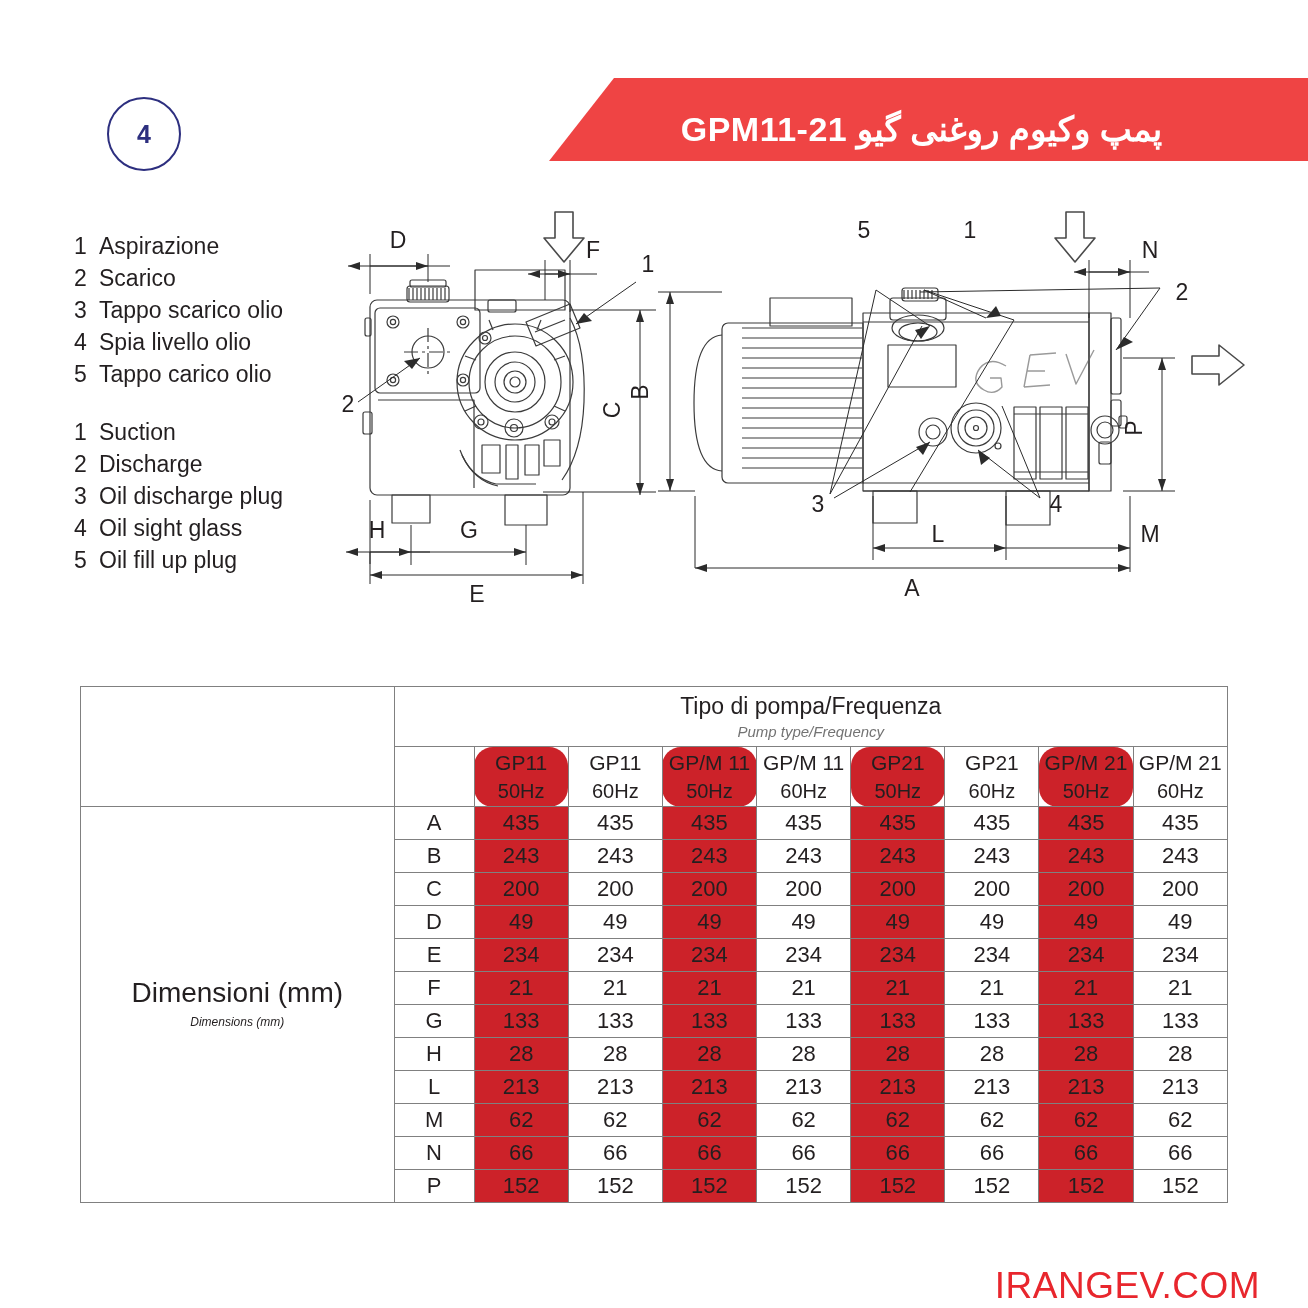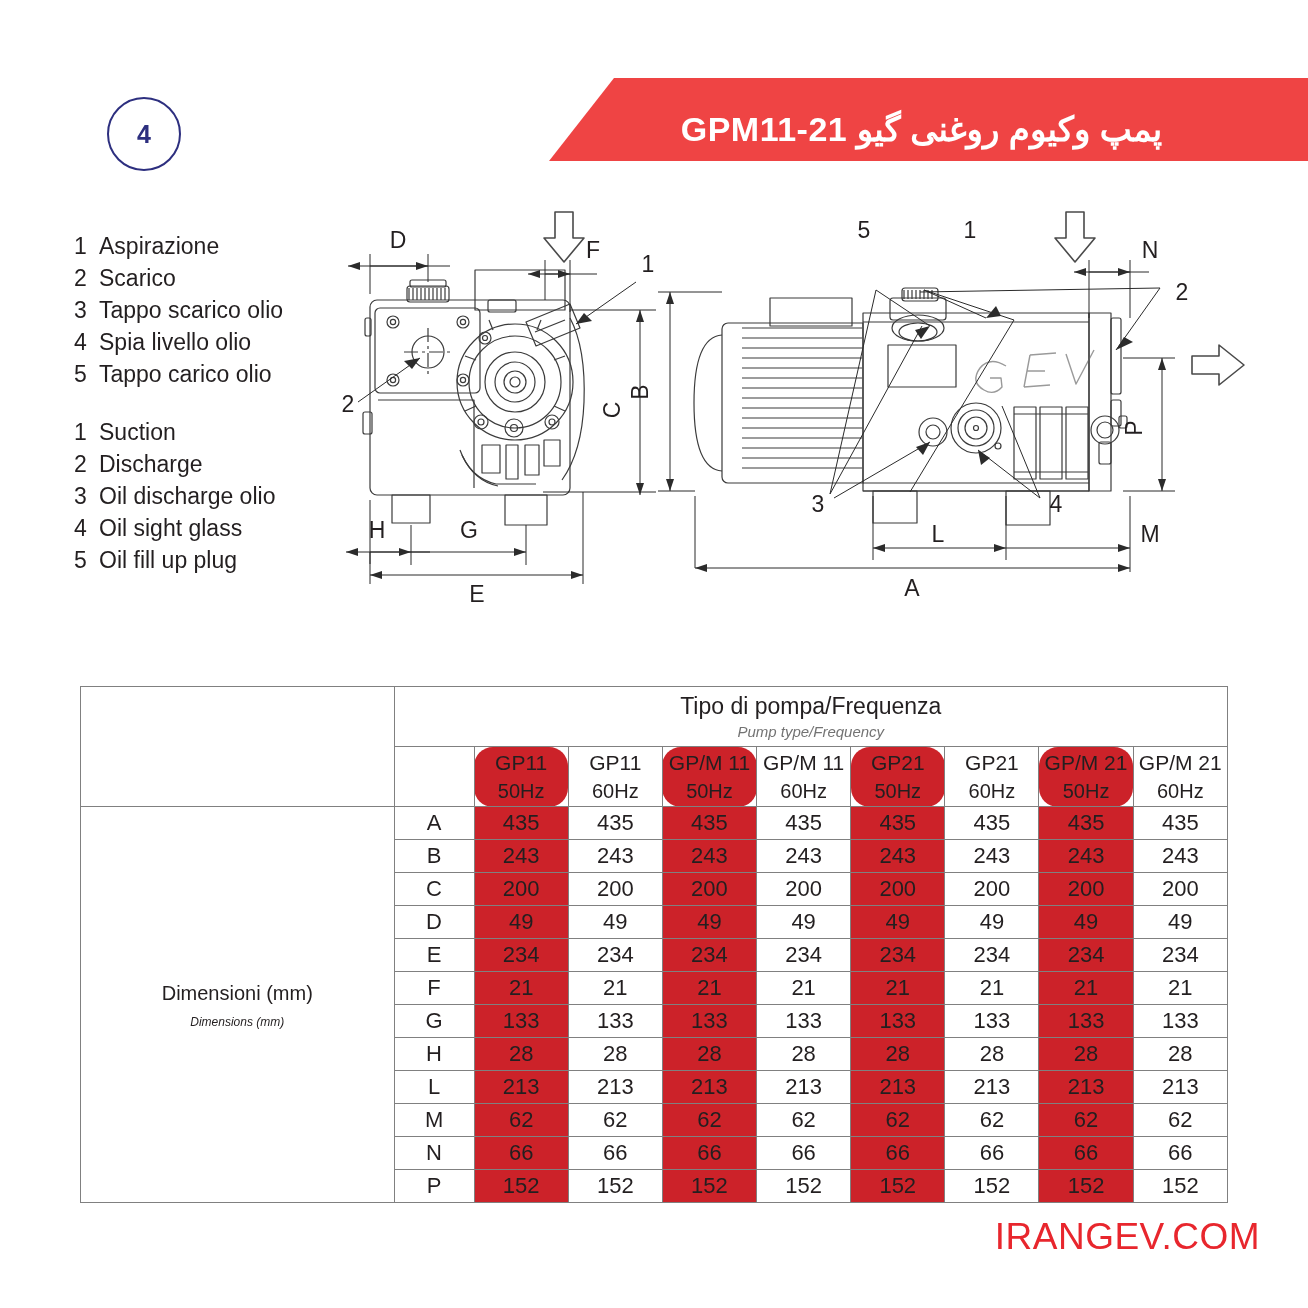--- a/index.html
+++ b/index.html
@@ -50,27 +50,27 @@
   }
   .col-dim{width:313px;}
   .col-letter{width:80px;}
   .col-data{width:94px;}
   .hdr-main{height:59px;}
   .hdr-main .t1{font-size:23px;color:#231f20;line-height:30px;}
   .hdr-main .t2{font-size:15px;font-style:italic;color:#737373;line-height:22px;}
   .hdr-type{height:59px;font-size:21px;line-height:29px;border-radius:19px;}
   .hdr-type .hz{font-size:20px;}
   .cell-red{background:#cc2229;color:#231f20;}
-  .dim-label .d1{font-size:20px;color:#231f20;line-height:34px;}
+  .dim-label .d1{font-size:28px;color:#231f20;line-height:34px;}
   .dim-label .d2{font-size:12px;font-style:italic;color:#231f20;line-height:24px;}
   .row-letter{font-size:22px;height:32px;}
   .row-val{font-size:22px;height:32px;}
   
   #footer-brand{
-    position:absolute;right:48px;top:1216px;
+    position:absolute;right:48px;top:1265px;
     font-size:37px;font-weight:normal;color:#e8262d;letter-spacing:0.5px;
   }
 </style>
 </head>
 <body>
 
 <div id="page-badge">
   <span>4</span>
 </div>
 
@@ -105,21 +105,21 @@
     <div class="lg-row">
       <span class="lg-num">1</span>
       <span>Suction</span>
     </div>
     <div class="lg-row">
       <span class="lg-num">2</span>
       <span>Discharge</span>
     </div>
     <div class="lg-row">
       <span class="lg-num">3</span>
-      <span>Oil discharge olio</span>
+      <span>Oil discharge plug</span>
     </div>
     <div class="lg-row">
       <span class="lg-num">4</span>
       <span>Oil sight glass</span>
     </div>
     <div class="lg-row">
       <span class="lg-num">5</span>
       <span>Oil fill up plug</span>
     </div>
   </div>

